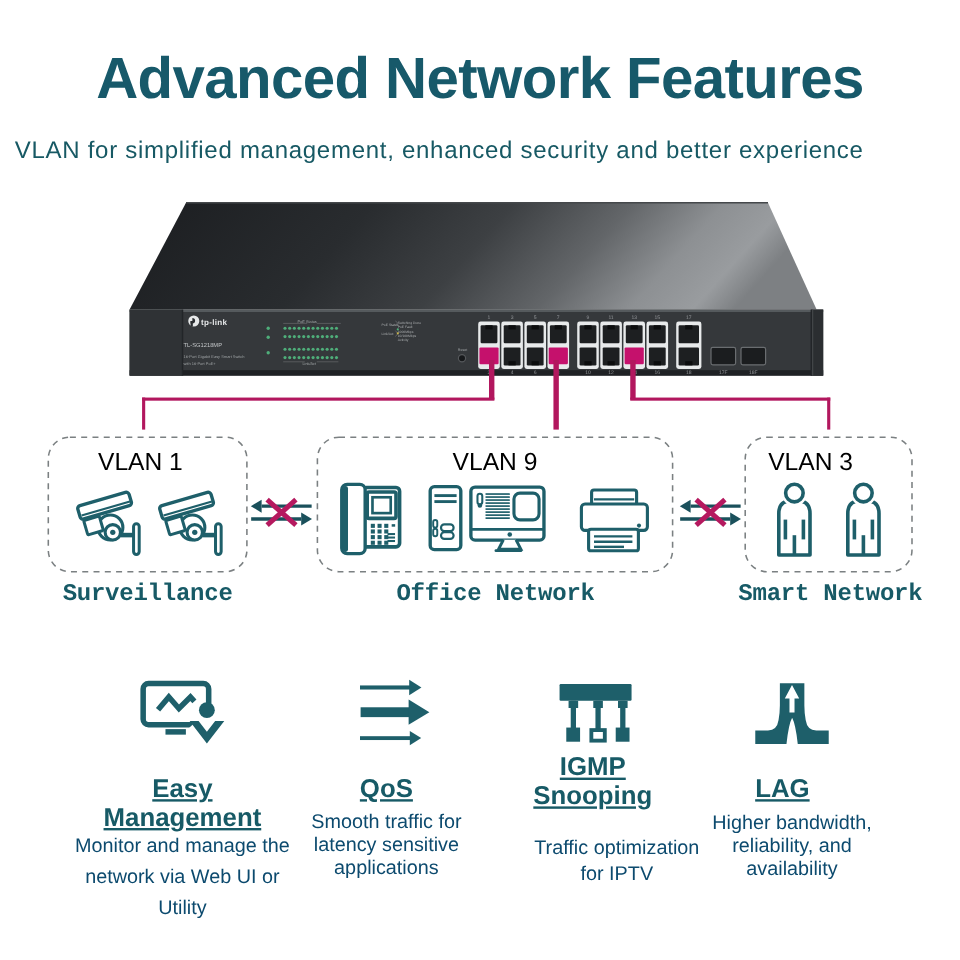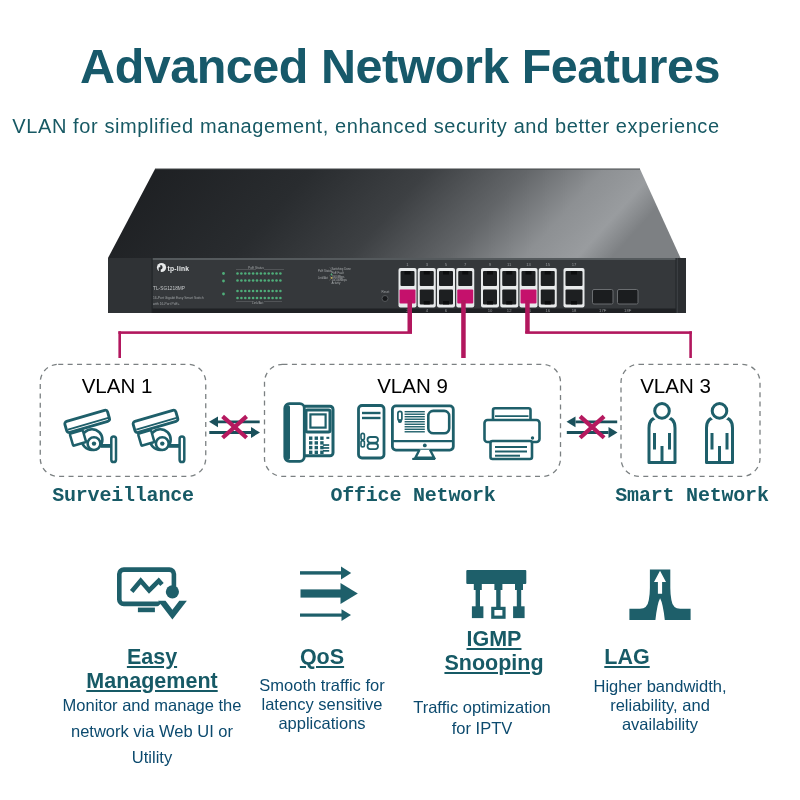--- a/index.html
+++ b/index.html
@@ -428,18 +428,18 @@
 <div class="vlabel" style="left:266px;top:373.5px;width:293px;">VLAN 9</div>
 <div class="vlabel" style="left:606px;top:373.5px;width:139px;">VLAN 3</div>
 
 <div class="cap" style="left:23px;top:484px;width:200px;">Surveillance</div>
 <div class="cap" style="left:313px;top:484px;width:200px;">Office Network</div>
 <div class="cap" style="left:592px;top:484px;width:200px;">Smart Network</div>
 
 <div class="ft" style="left:52px;top:646px;width:200px;">Easy<br>Management</div>
 <div class="ft" style="left:222px;top:646px;width:200px;">QoS</div>
 <div class="ft" style="left:394px;top:628px;width:200px;">IGMP<br>Snooping</div>
-<div class="ft" style="left:527px;top:646px;width:200px;">LAG</div>
+<div class="ft" style="left:552px;top:646px;width:200px;">LAG</div>
 
 <div class="fb" style="left:32px;top:692px;width:240px;line-height:26px;">Monitor and manage the<br>network via Web UI or<br>Utility</div>
 <div class="fb" style="left:242px;top:676px;width:160px;line-height:19px;">Smooth traffic for<br>latency sensitive<br>applications</div>
-<div class="fb" style="left:392px;top:697px;width:180px;line-height:20.5px;">Traffic optimization<br>for IPTV</div>
+<div class="fb" style="left:424px;top:697px;width:180px;line-height:20.5px;">Traffic optimization<br>for IPTV</div>
 <div class="fb" style="left:580px;top:677px;width:160px;line-height:19px;">Higher bandwidth,<br>reliability, and<br>availability</div>
 
 </body></html>

